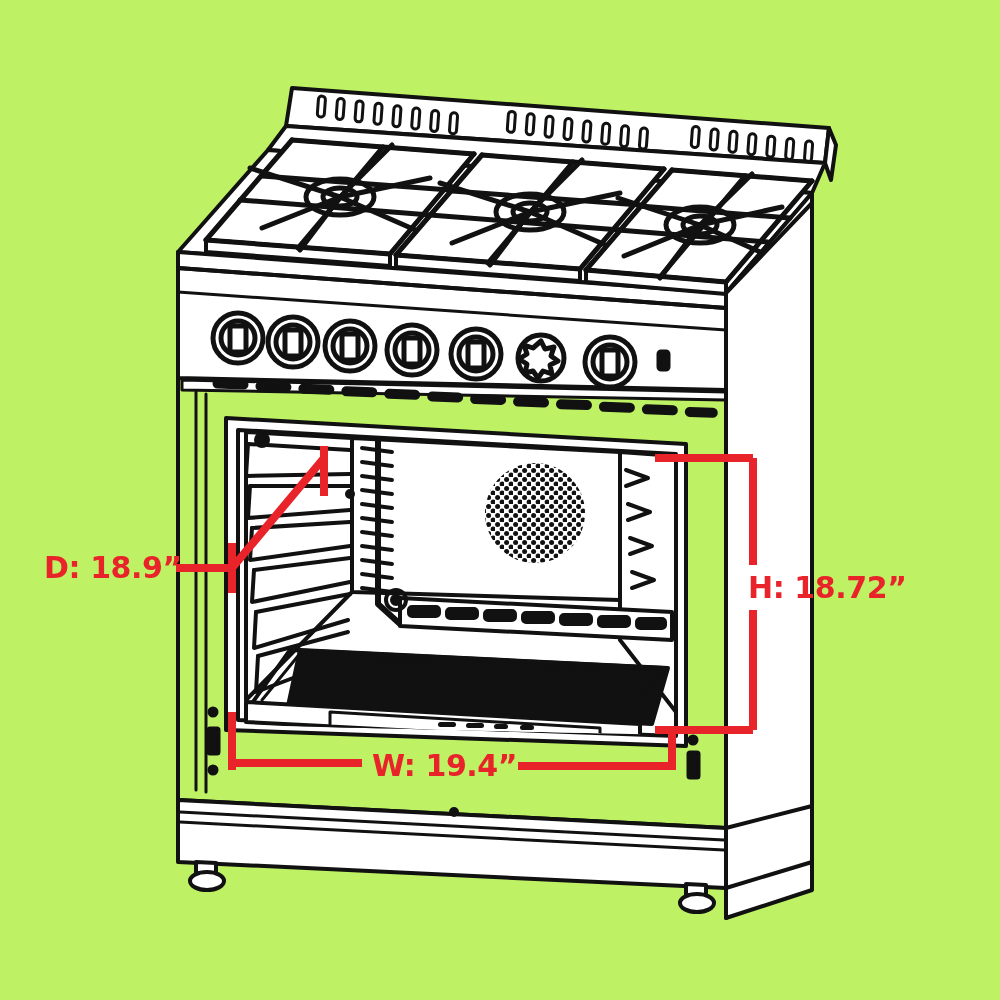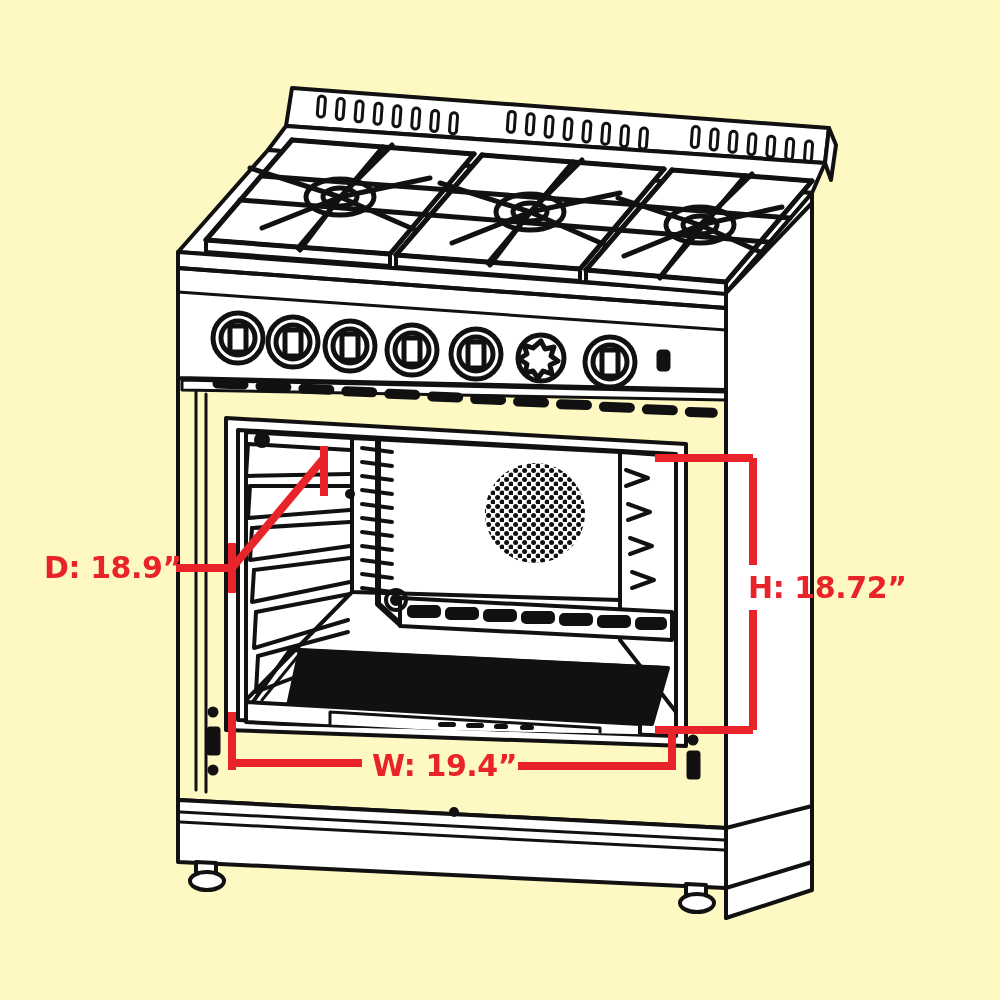--- a/index.html
+++ b/index.html
@@ -10,21 +10,21 @@
   body {
     width: 1000px;
     height: 1000px;
     font-family: "Liberation Sans", sans-serif;
     overflow: hidden;
   }
   #stage {
     position: relative;
     width: 1000px;
     height: 1000px;
-    background: #fef9c3;
+    background: #bef264;
   }
   #drawing {
     position: absolute;
     left: 0;
     top: 0;
     width: 1000px;
     height: 1000px;
     display: block;
   }
   .dim-label {

